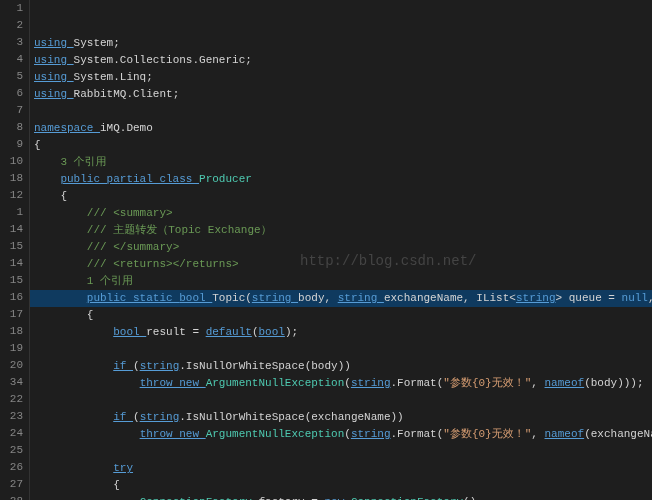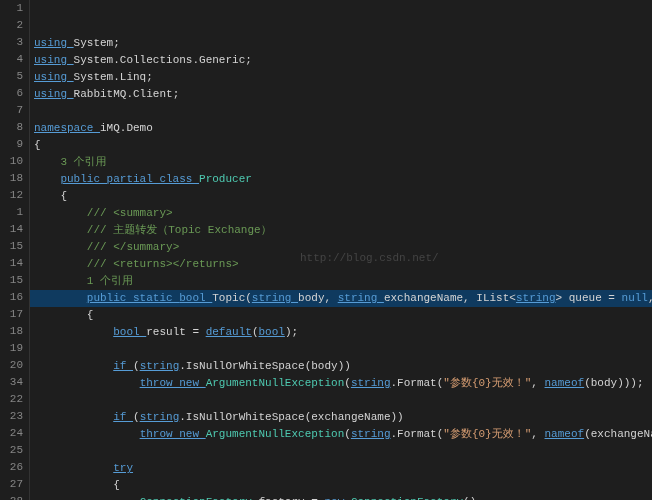--- a/index.html
+++ b/index.html
@@ -36,21 +36,21 @@
   .kw   { color: #569cd6; text-decoration: underline; }
   .type { color: #4ec9b0; }
   .str  { color: #d69d72; }
   .cmt  { color: #6a9955; }
   .id   { color: #d4d4d4; }
   .punc { color: #d4d4d4; }
   .null { color: #569cd6; }
   .wm {
     position: absolute;
     color: #444;
-    font-size: 11px;
+    font-size: 14px;
     pointer-events: none;
   }
   .side {
     width: 72px;
     background: #f5f5f5;
   }
 </style>
 </head>
 <body>
 

